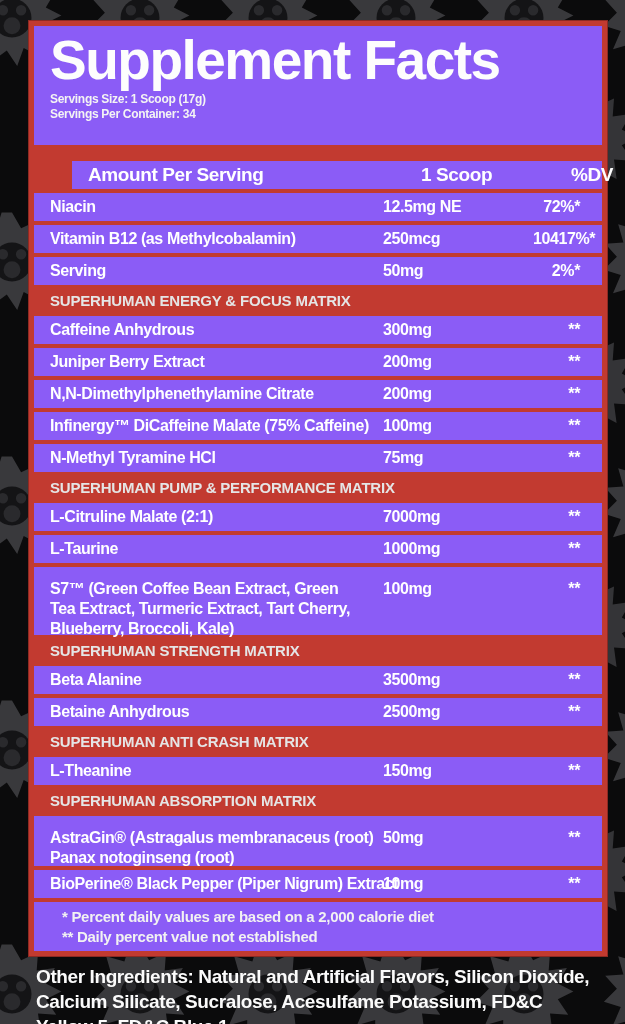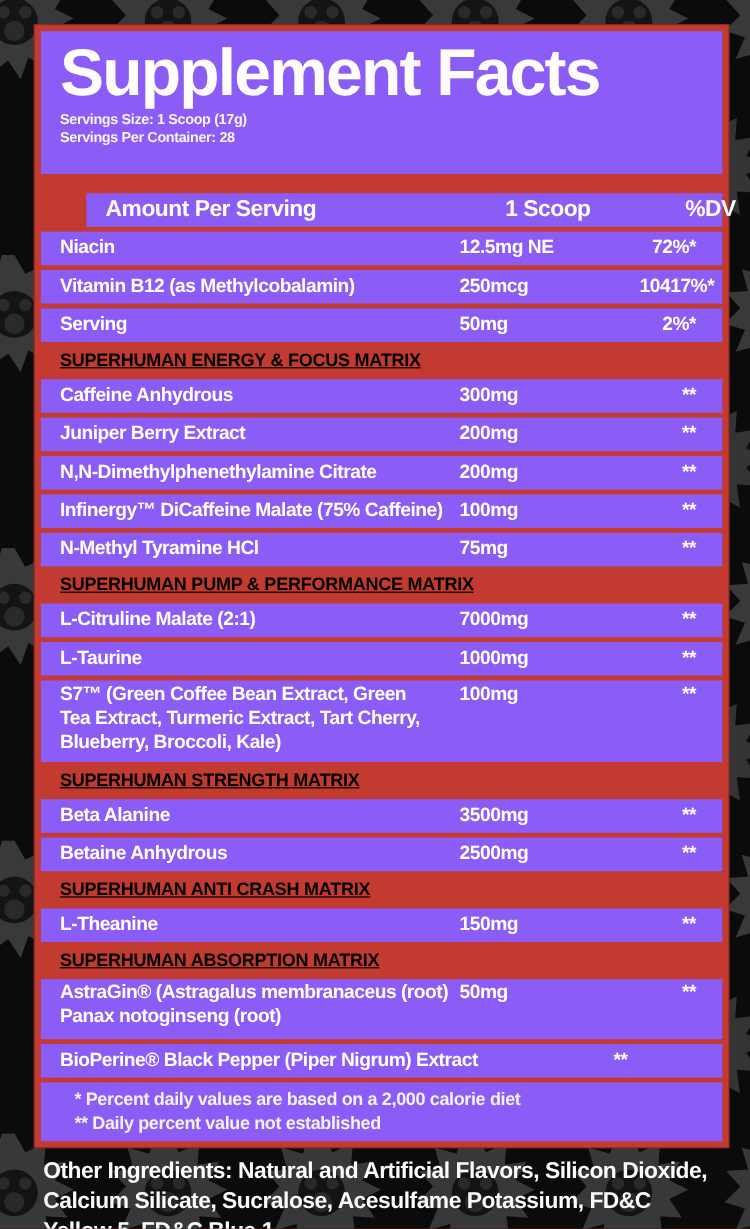--- a/index.html
+++ b/index.html
@@ -36,31 +36,31 @@
   .row{
     height:28px;flex:none;
     display:grid;grid-template-columns:333px 150px 1fr;
     align-items:center;
     padding:0 12px 0 16px;
     font-size:16px;font-weight:bold;letter-spacing:-0.4px;
   }
   .row .name{white-space:nowrap;overflow:visible;}
   .row .amt{text-align:left;}
   .row .dv{text-align:right;padding-right:10px;}
-  .row.multi{height:auto;align-items:start;padding-top:2px;padding-bottom:5px;}
+  .row.multi{height:auto;align-items:start;padding-top:12px;padding-bottom:5px;}
   .row.multi .name{white-space:pre;line-height:20px;}
   .row.multi .amt,.row.multi .dv{line-height:20px;}
   .row.h68{height:68px;}
   .row.h50{height:50px;}
   .col-hdr{font-size:19px;margin-left:38px;}
   
   .section-bar{
     height:23px;flex:none;display:flex;align-items:center;
-    padding-left:16px;color:#000000;
-    font-size:15px;font-weight:bold;letter-spacing:-0.2px;text-decoration:underline;
+    padding-left:16px;color:#e5e5e5;
+    font-size:15px;font-weight:bold;letter-spacing:-0.2px;
   }
   
   .footnote-blk{height:50px;padding:5px 14px 0 28px;}
   .footnote-line{font-size:15px;font-weight:bold;letter-spacing:-0.3px;line-height:20px;color:#f2f2f2;}
   
   #other-ingredients{
     position:absolute;left:36px;top:964px;width:556px;z-index:2;
     color:#fbfbfb;font-size:19px;font-weight:bold;letter-spacing:-0.4px;line-height:25px;
   }
 </style>
@@ -369,21 +369,21 @@
       <path fill="#2c2c2f" d="M-11,-6 a4,4 0 1,0 8,0 a4,4 0 1,0 -8,0 M3,-6 a4,4 0 1,0 8,0 a4,4 0 1,0 -8,0"></path>
     </svg>
   </div>
 
 <div id="facts-panel">
 
   <div class="blk hdr-blk">
     <div class="title">Supplement Facts</div>
     <div class="serv-wrap">
       <div class="serv-line">Servings Size: 1 Scoop (17g)</div>
-      <div class="serv-line">Servings Per Container: 28</div>
+      <div class="serv-line">Servings Per Container: 34</div>
     </div>
   </div>
 
   <div class="red-divider"></div>
 
   <div class="blk row col-hdr">
     <div class="name">Amount Per Serving</div>
     <div class="amt">1 Scoop</div>
     <div class="dv">%DV</div>
   </div>
@@ -476,20 +476,21 @@
   <div class="section-bar">SUPERHUMAN ABSORPTION MATRIX</div>
 
   <div class="blk row multi h50">
     <div class="name">AstraGin® (Astragalus membranaceus (root)
 Panax notoginseng (root)</div>
     <div class="amt">50mg</div>
     <div class="dv">**</div>
   </div>
   <div class="blk row">
     <div class="name">BioPerine® Black Pepper (Piper Nigrum) Extract</div>
+    <div class="amt">10mg</div>
     <div class="dv">**</div>
   </div>
 
   <div class="blk footnote-blk">
     <div class="footnote-line">* Percent daily values are based on a 2,000 calorie diet</div>
     <div class="footnote-line">** Daily percent value not established</div>
   </div>
 
 </div>
 

